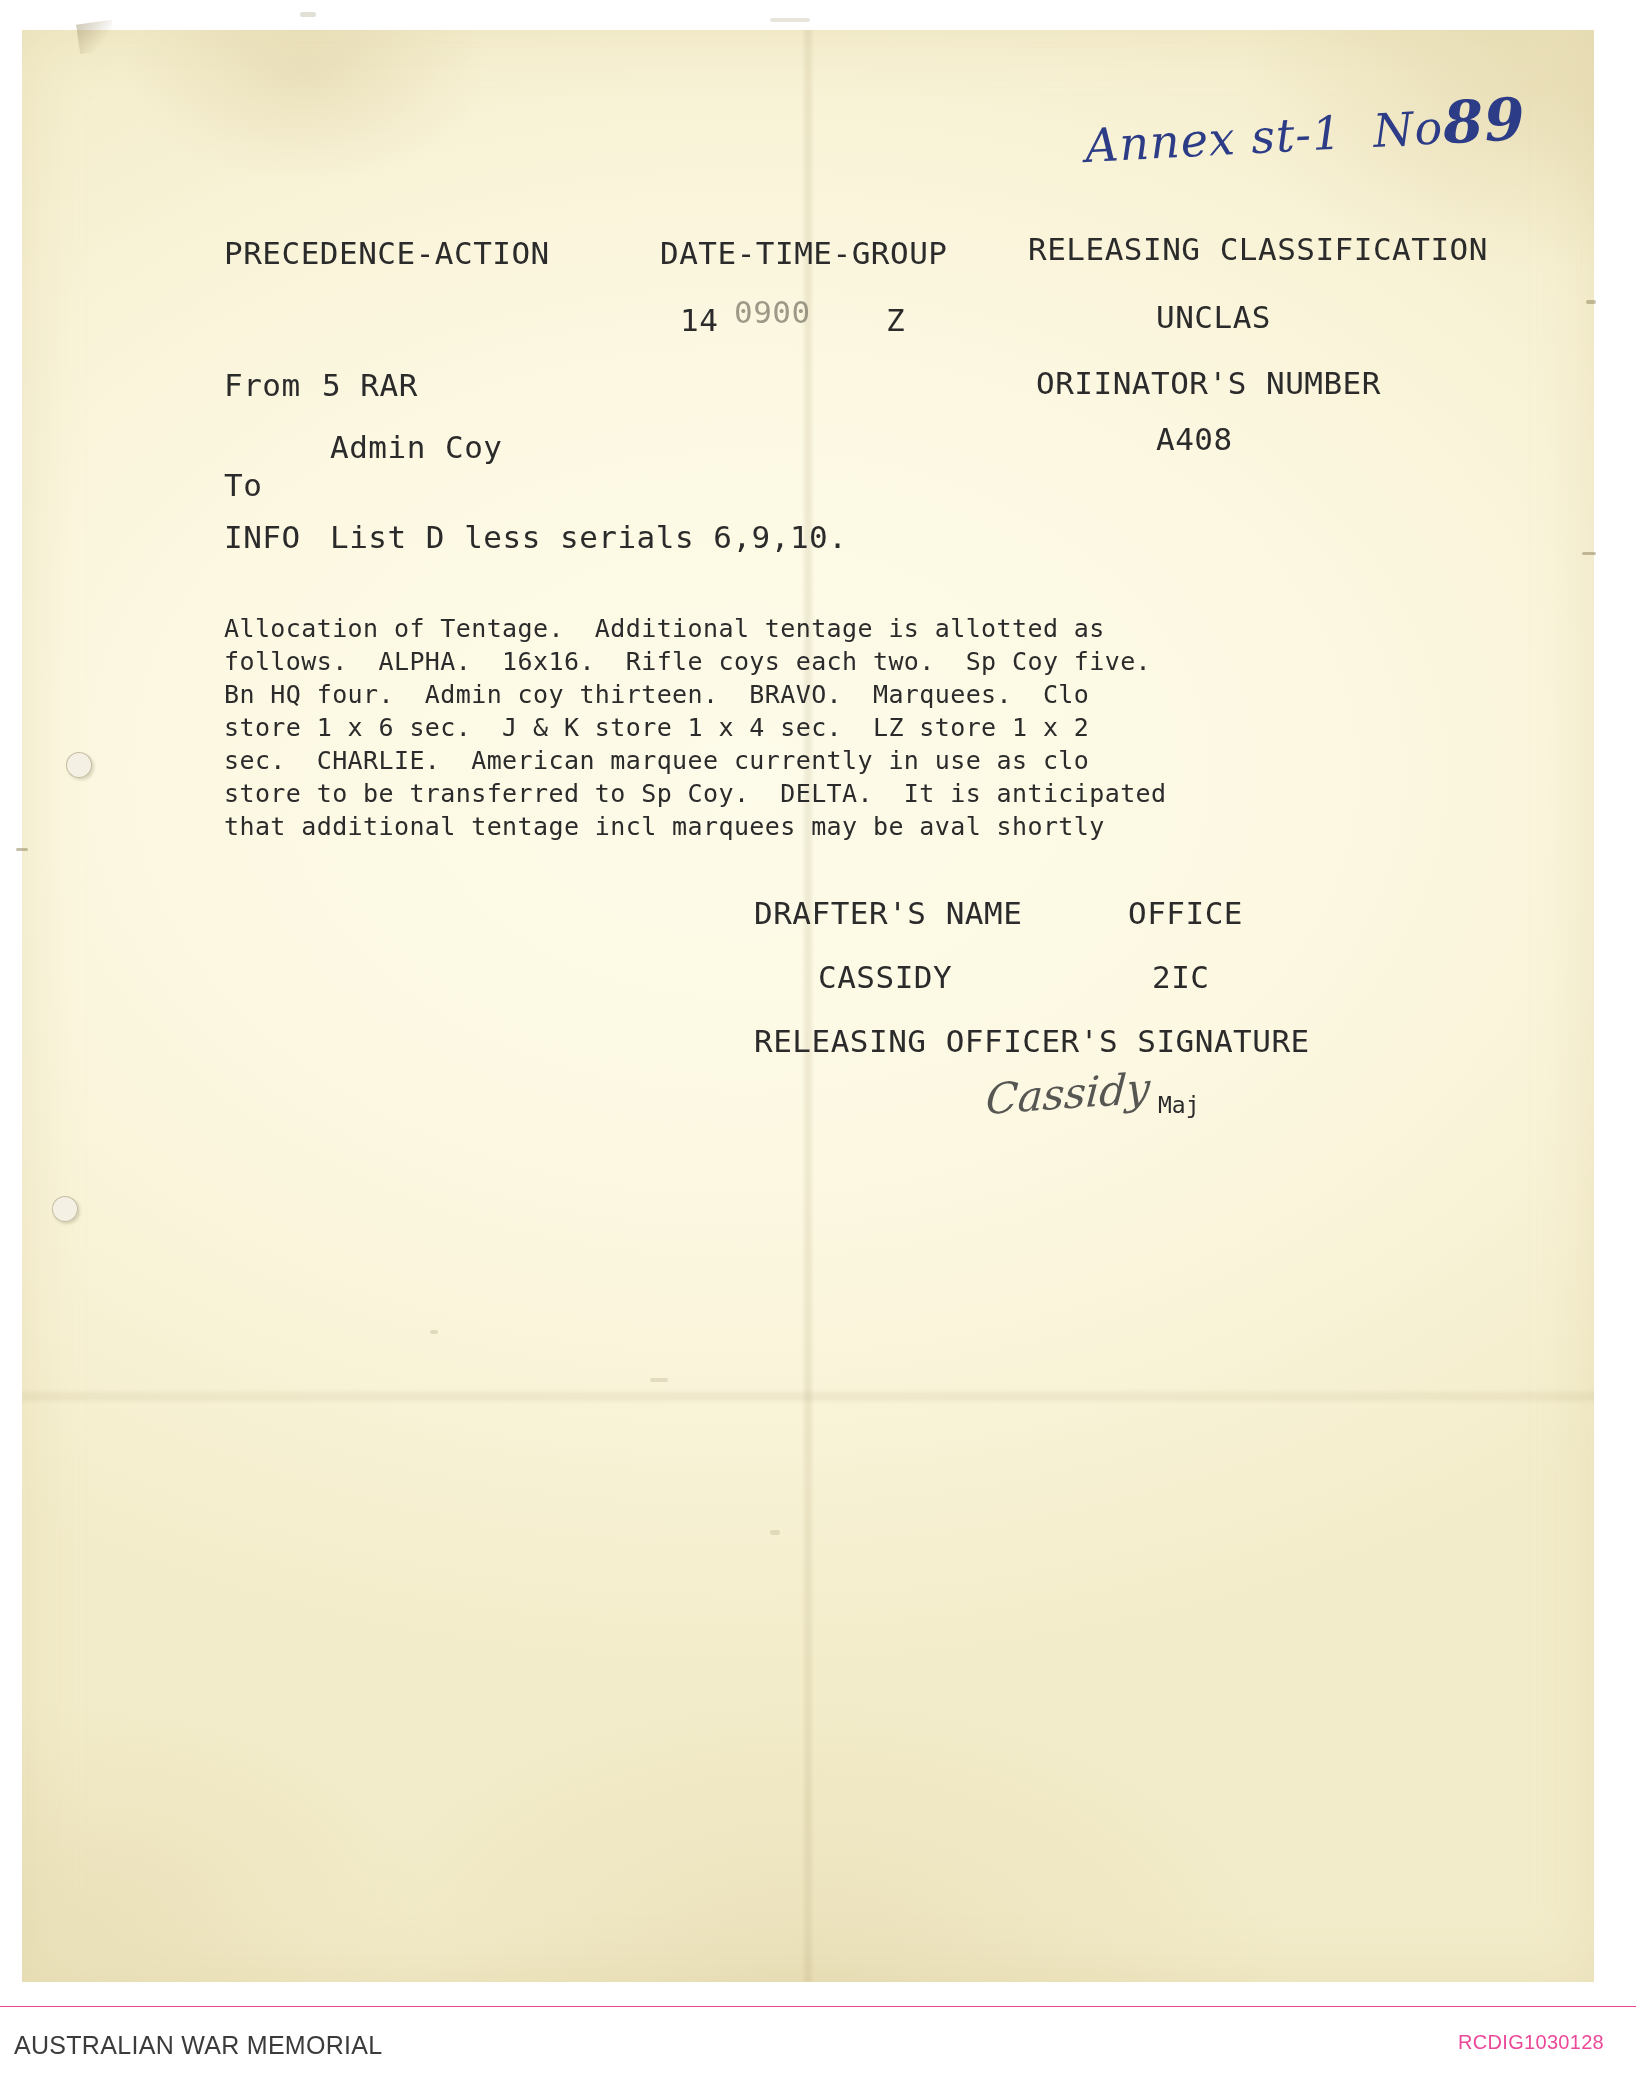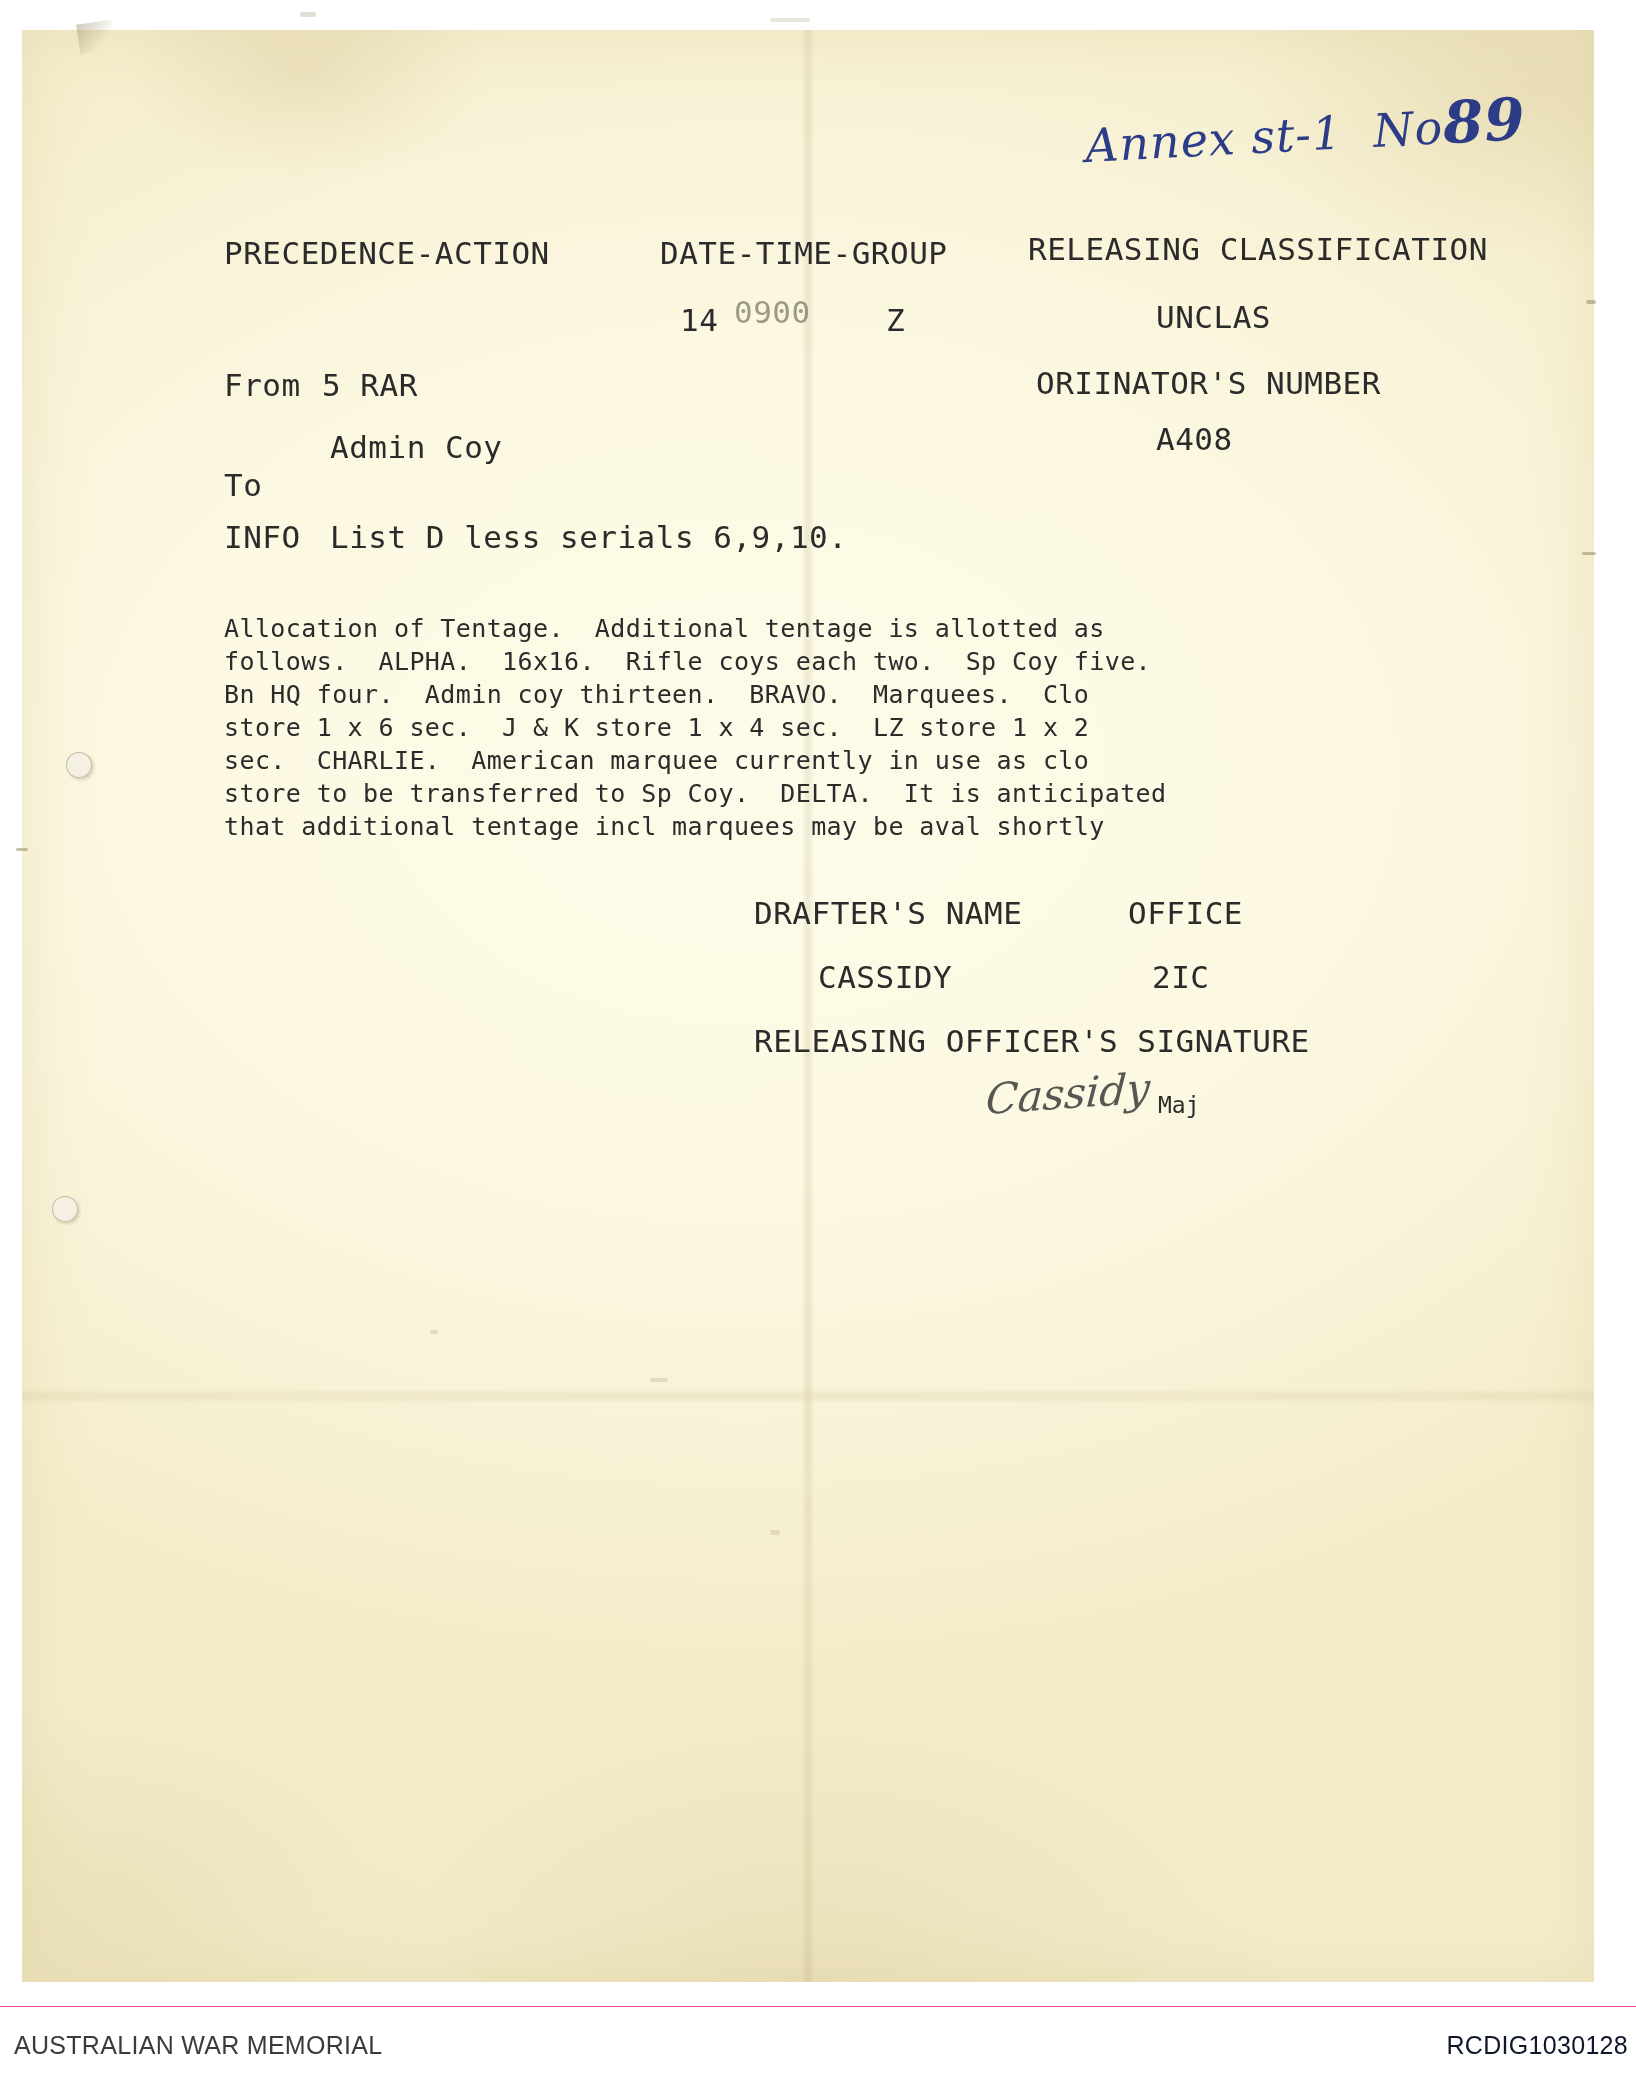--- a/index.html
+++ b/index.html
@@ -175,24 +175,24 @@
   #footer-left {
     position: absolute;
     left: 14px;
     top: 24px;
     font-size: 25px;
     color: #3b3b3b;
     letter-spacing: .3px;
   }
   #footer-right {
     position: absolute;
-    right: 8px;
+    right: 32px;
     top: 24px;
-    font-size: 25px;
-    color: #0f172a;
+    font-size: 20px;
+    color: #ec4899;
     letter-spacing: .3px;
   }
 </style>
 </head>
 <body>
 
 <div id="scan-area">
 
   <div id="paper"></div>
 

